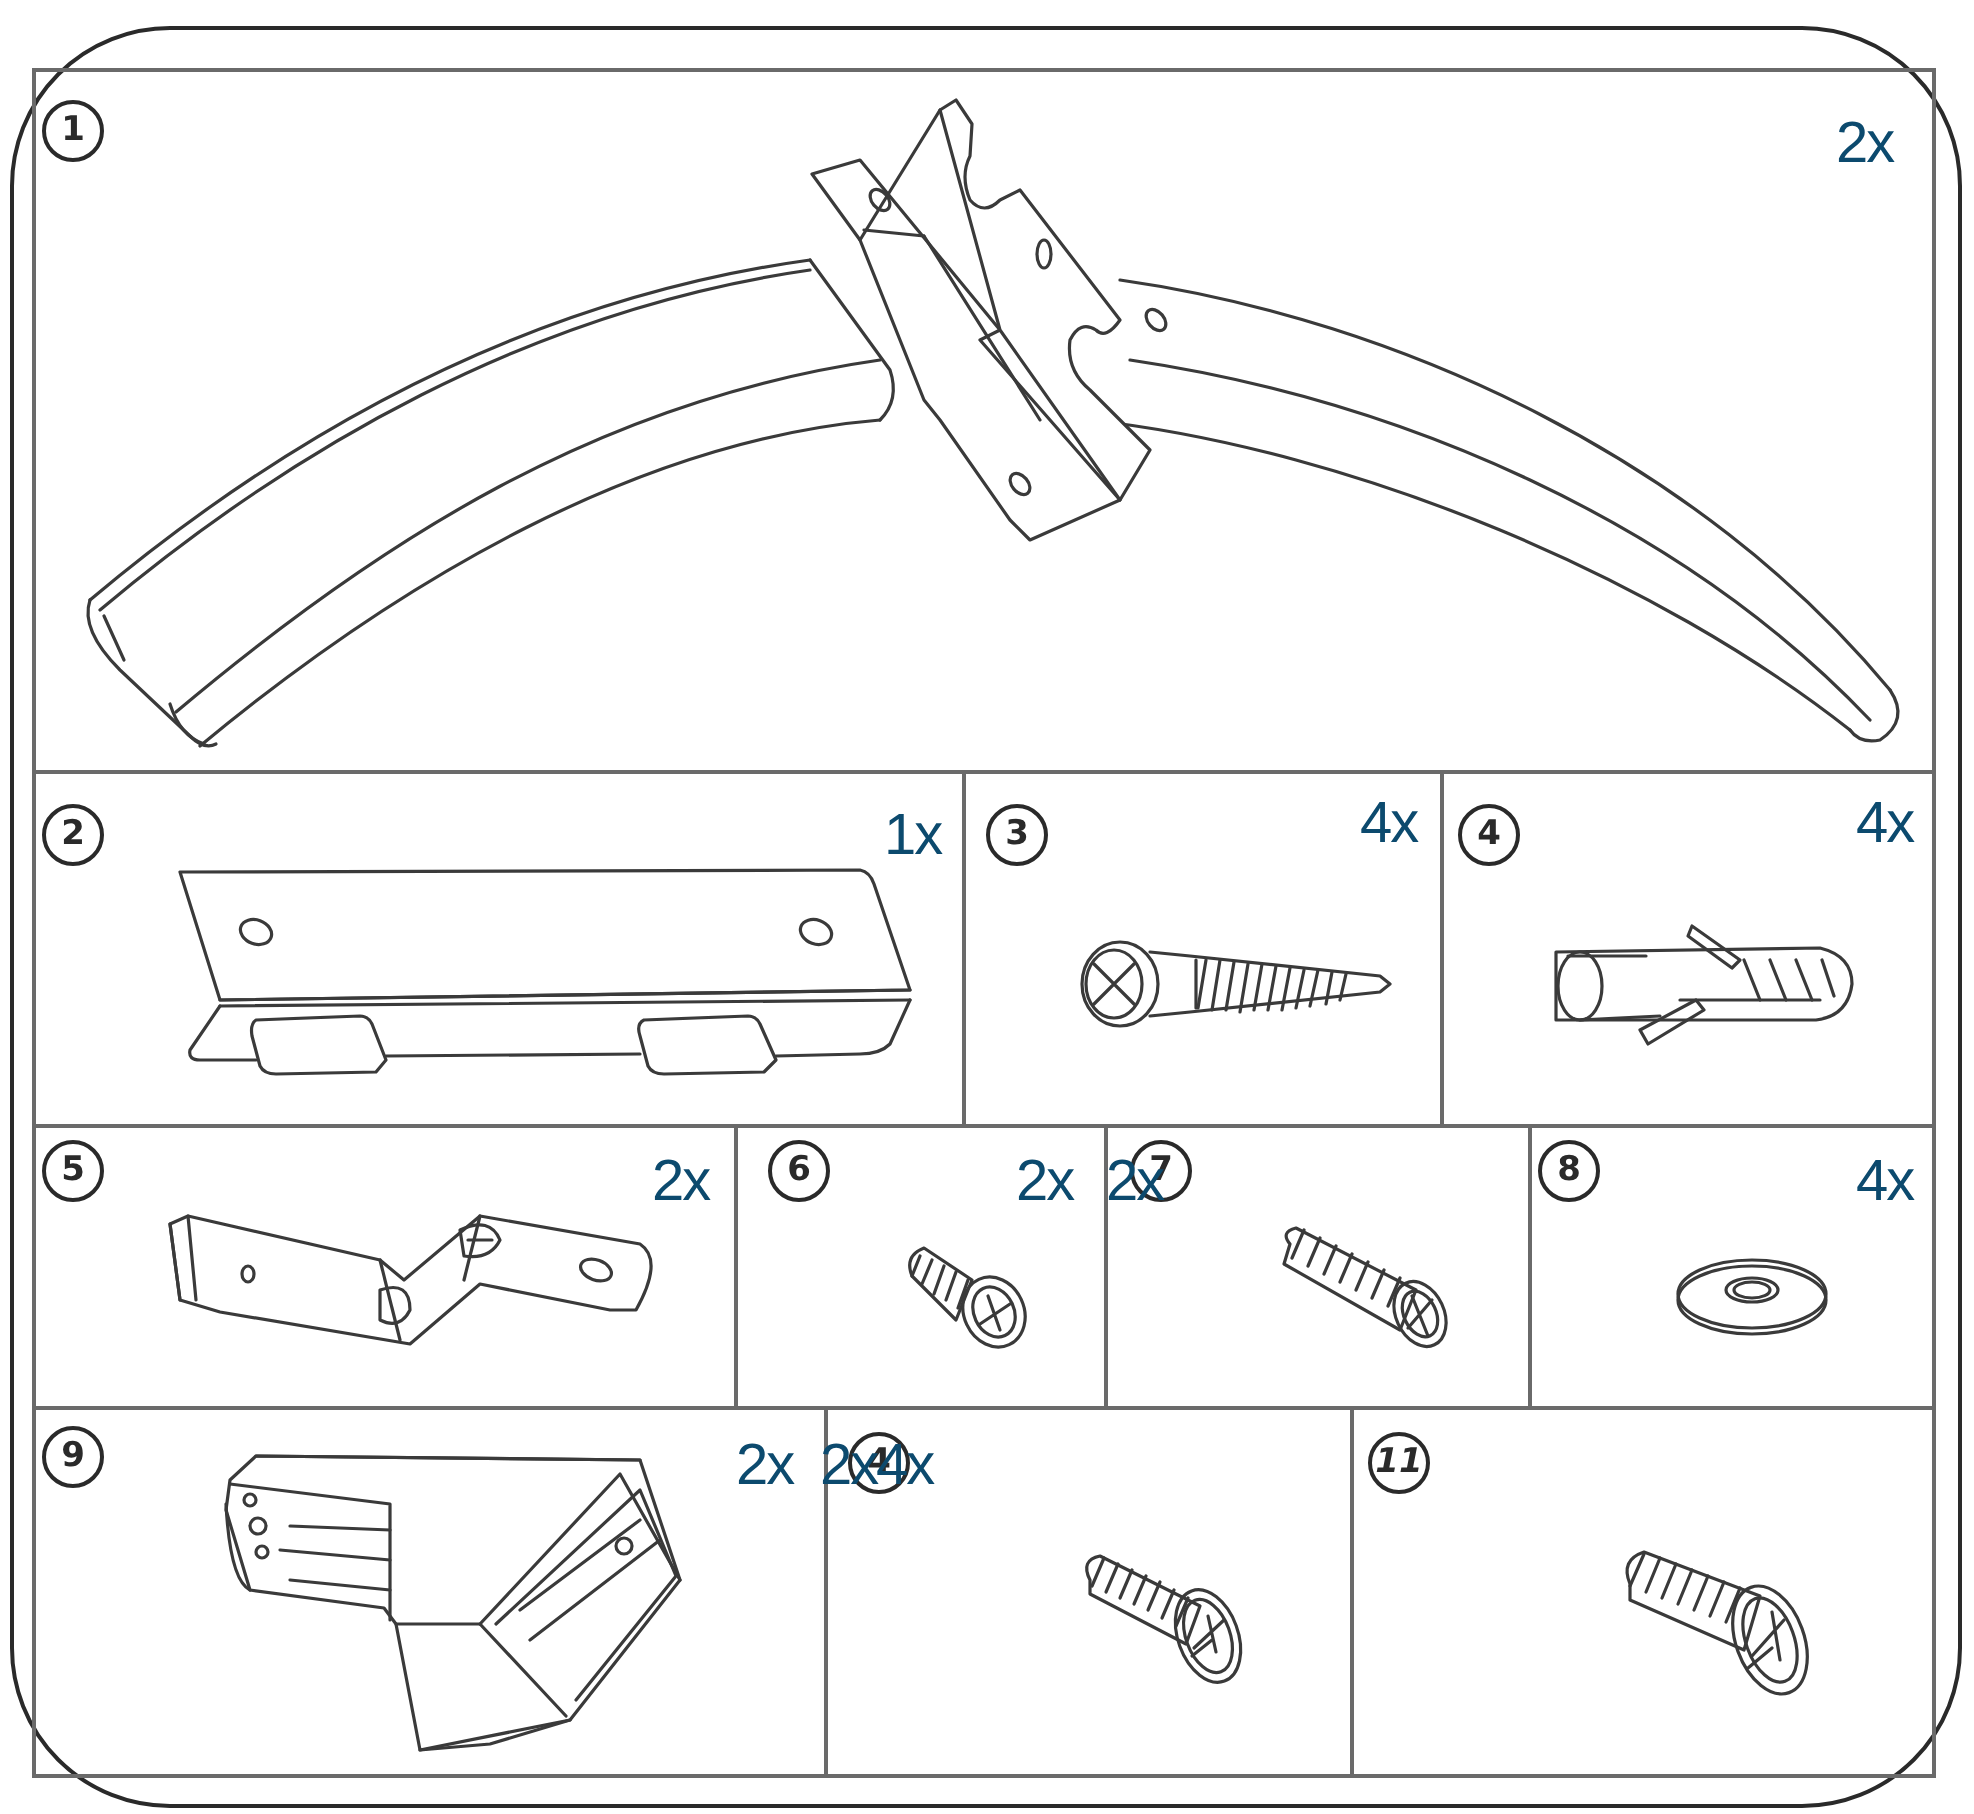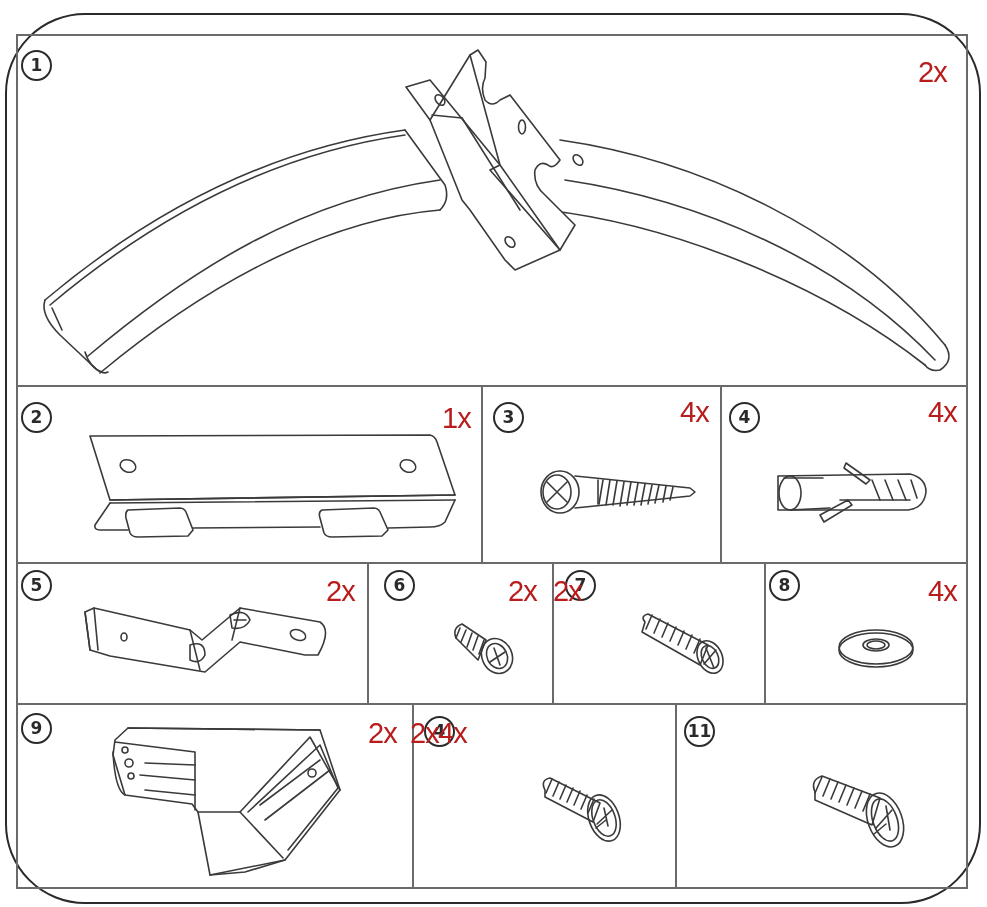--- a/index.html
+++ b/index.html
@@ -18,21 +18,21 @@
     .vline { width: 2px; }
     .cell { position: absolute; }
     .num {
       position: absolute; width: 31px; height: 31px; border: 2px solid #2a2a2a;
       border-radius: 50%; box-sizing: border-box; text-align: center;
       font-family: "DejaVu Sans", sans-serif; font-weight: bold; font-size: 17px;
       line-height: 27px; color: #2a2a2a; background: transparent;
     }
     .qty {
       position: absolute; font-family: "Liberation Sans", sans-serif; font-size: 29px;
-      color: #b91c1c; line-height: 1; letter-spacing: -1px; white-space: nowrap;
+      color: #0c4a6e; line-height: 1; letter-spacing: -1px; white-space: nowrap;
     }
     svg.part { position: absolute; overflow: visible; }
     svg.part * { fill: none; stroke: #3a3a3a; stroke-width: 1.6; stroke-linejoin: round; stroke-linecap: round; }
     svg.part .fillw { fill: #ffffff; }
   </style>
 </head>
 <body>
 
 <div class="sheet">
   <div class="outer-frame"></div>
@@ -210,21 +210,21 @@
     <svg class="part" style="left:0; top:0;" width="680" height="890">
       <path d="M545,790 Q540,780 550,778 L600,803 L593,822 L545,797 Z"></path>
       <path d="M552,779 l-6,14 M559,782 l-6,14 M566,785 l-6,14 M573,788 l-6,14 M580,791 l-6,14 M587,795 l-6,14 M594,799 l-6,14"></path>
       <ellipse cx="604" cy="818" rx="15" ry="24" transform="rotate(-20 604 818)"></ellipse>
       <ellipse cx="604" cy="818" rx="11" ry="19" transform="rotate(-20 604 818)"></ellipse>
       <path d="M597,824 L612,810 M604,808 L608,826 M596,828 L606,820"></path>
     </svg>
   </div>
 
   <div class="cell">
-    <div class="num" style="left:684px; top:716px;">11</div>
+    <div class="num" style="left:684px; top:716px;font-style:italic;">11</div>
     <svg class="part" style="left:0; top:0;" width="987" height="890">
       <path d="M815,792 Q810,780 822,776 L880,798 L872,825 L815,800 Z"></path>
       <path d="M822,777 l-7,16 M830,779 l-7,17 M838,782 l-7,17 M846,785 l-7,17 M854,788 l-7,17 M862,791 l-7,17 M870,794 l-7,17"></path>
       <ellipse cx="885" cy="820" rx="17" ry="28" transform="rotate(-20 885 820)"></ellipse>
       <ellipse cx="885" cy="820" rx="12" ry="22" transform="rotate(-20 885 820)"></ellipse>
       <path d="M876,828 L892,810 M886,806 L890,830 M874,834 L886,824"></path>
     </svg>
   </div>
 </div>
 

